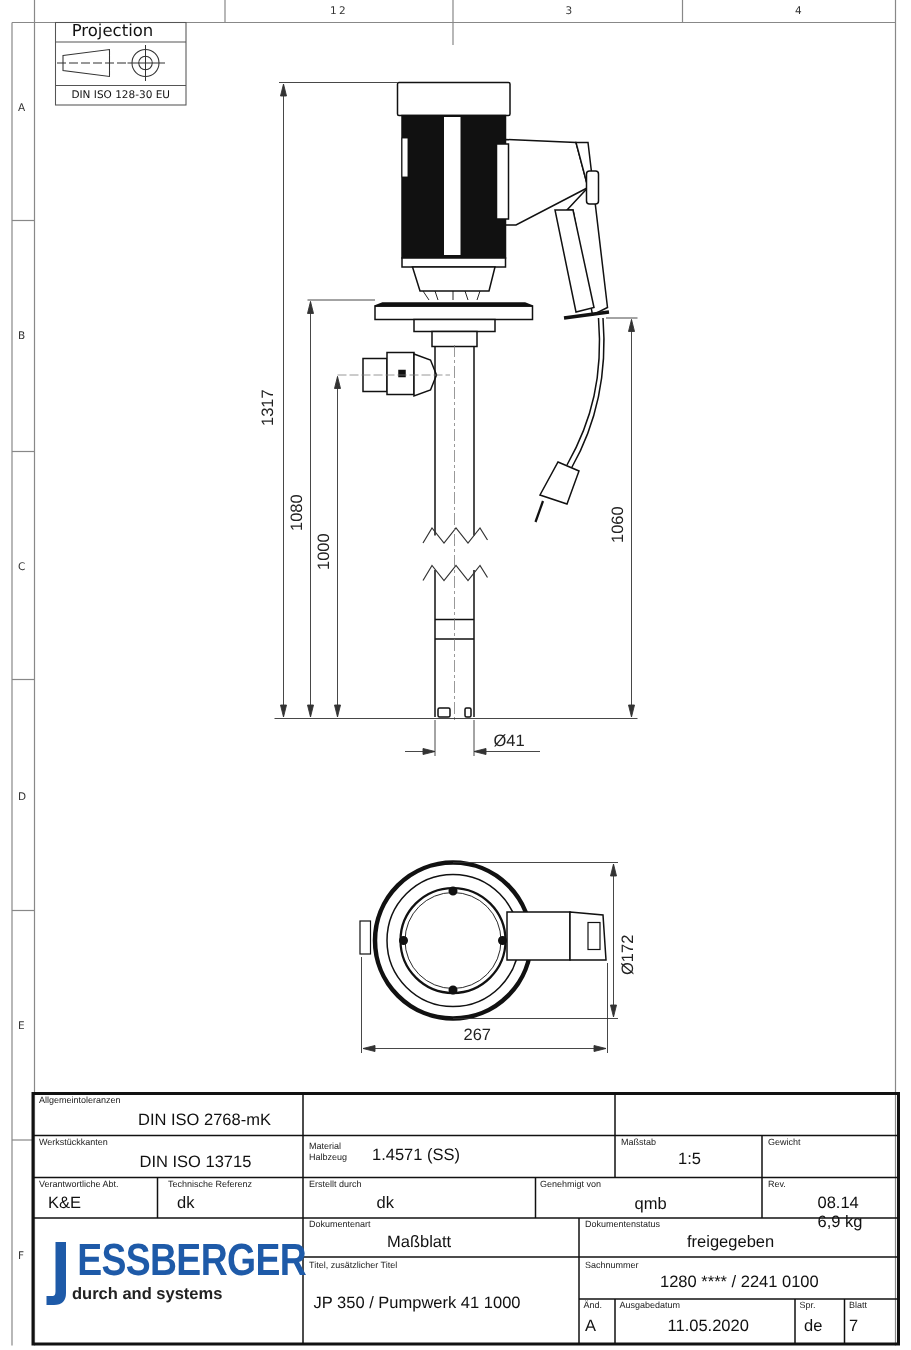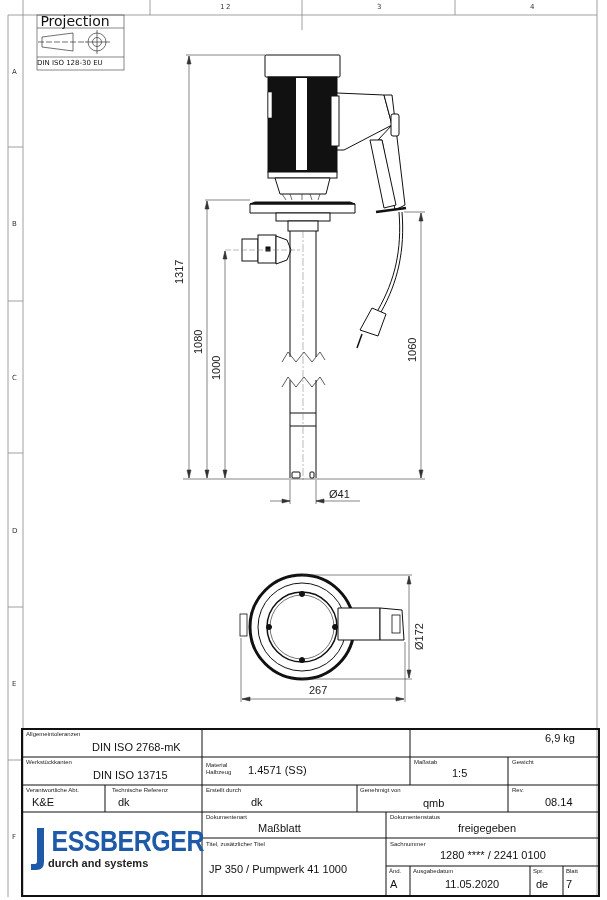--- a/index.html
+++ b/index.html
@@ -1,21 +1,21 @@
 <!DOCTYPE html>
 <html><head>
 <meta charset="utf-8">
 <style>
   html,body{margin:0;padding:0;background:#fff;}
   body{width:607px;height:900px;position:relative;overflow:hidden;font-family:"Liberation Sans",sans-serif;color:#111;}
   .sheet-svg{position:absolute;left:0;top:0;}
   .zone-label{position:absolute;font-size:7px;color:#333;font-family:"DejaVu Sans",sans-serif;}
   .col-label{position:absolute;top:3px;font-size:7px;color:#333;font-family:"DejaVu Sans",sans-serif;}
-  .proj-title{position:absolute;left:37px;top:15px;width:76px;height:12px;font-size:14px;text-align:center;line-height:12px;font-family:"DejaVu Sans",sans-serif;}
-  .proj-std{position:absolute;left:37px;top:57px;width:87px;height:12px;font-size:7px;line-height:12px;font-family:"DejaVu Sans",sans-serif;}
+  .proj-title{position:absolute;left:37px;top:15px;width:76px;height:12px;font-size:11px;text-align:center;line-height:12px;font-family:"DejaVu Sans",sans-serif;}
+  .proj-std{position:absolute;left:37px;top:57px;width:87px;height:12px;font-size:7px;text-align:center;line-height:12px;font-family:"DejaVu Sans",sans-serif;}
   .dim{position:absolute;font-size:11px;color:#222;}
   .dim.v{transform:rotate(-90deg);transform-origin:left top;}
   .lbl{position:absolute;left:3px;top:1px;font-size:6px;color:#222;line-height:7px;}
   .val{position:absolute;font-size:11px;color:#111;white-space:nowrap;}
   .logo-main{position:absolute;left:38px;top:826px;font-family:"Liberation Sans",sans-serif;font-weight:bold;font-size:30px;color:#1e5aa8;letter-spacing:-0.5px;line-height:30px;transform:scaleX(0.83);transform-origin:left top;}
   .logo-sub{position:absolute;left:48px;top:857px;font-family:"Liberation Sans",sans-serif;font-weight:bold;font-size:11px;color:#222;}
 </style>
 </head>
 <body>
 
@@ -230,21 +230,21 @@
 <span class="val" style="left:93px;top:769px">DIN ISO 13715</span>
 
 <span class="lbl" style="left:206px;top:762px">Material</span>
 <span class="lbl" style="left:206px;top:769px">Halbzeug</span>
 <span class="val" style="left:248px;top:764px">1.4571 (SS)</span>
 
 <span class="lbl" style="left:414px;top:759px">Maßstab</span>
 <span class="val" style="left:452px;top:767px">1:5</span>
 
 <span class="lbl" style="left:512px;top:759px">Gewicht</span>
-<span class="val" style="left:545px;top:732px">6,9 kg</span>
+<span class="val" style="left:545px;top:809px">6,9 kg</span>
 
 <span class="lbl" style="left:26px;top:787px">Verantwortliche Abt.</span>
 <span class="val" style="left:32px;top:796px">K&amp;E</span>
 
 <span class="lbl" style="left:112px;top:787px">Technische Referenz</span>
 <span class="val" style="left:118px;top:796px">dk</span>
 
 <span class="lbl" style="left:206px;top:787px">Erstellt durch</span>
 <span class="val" style="left:251px;top:796px">dk</span>
 

